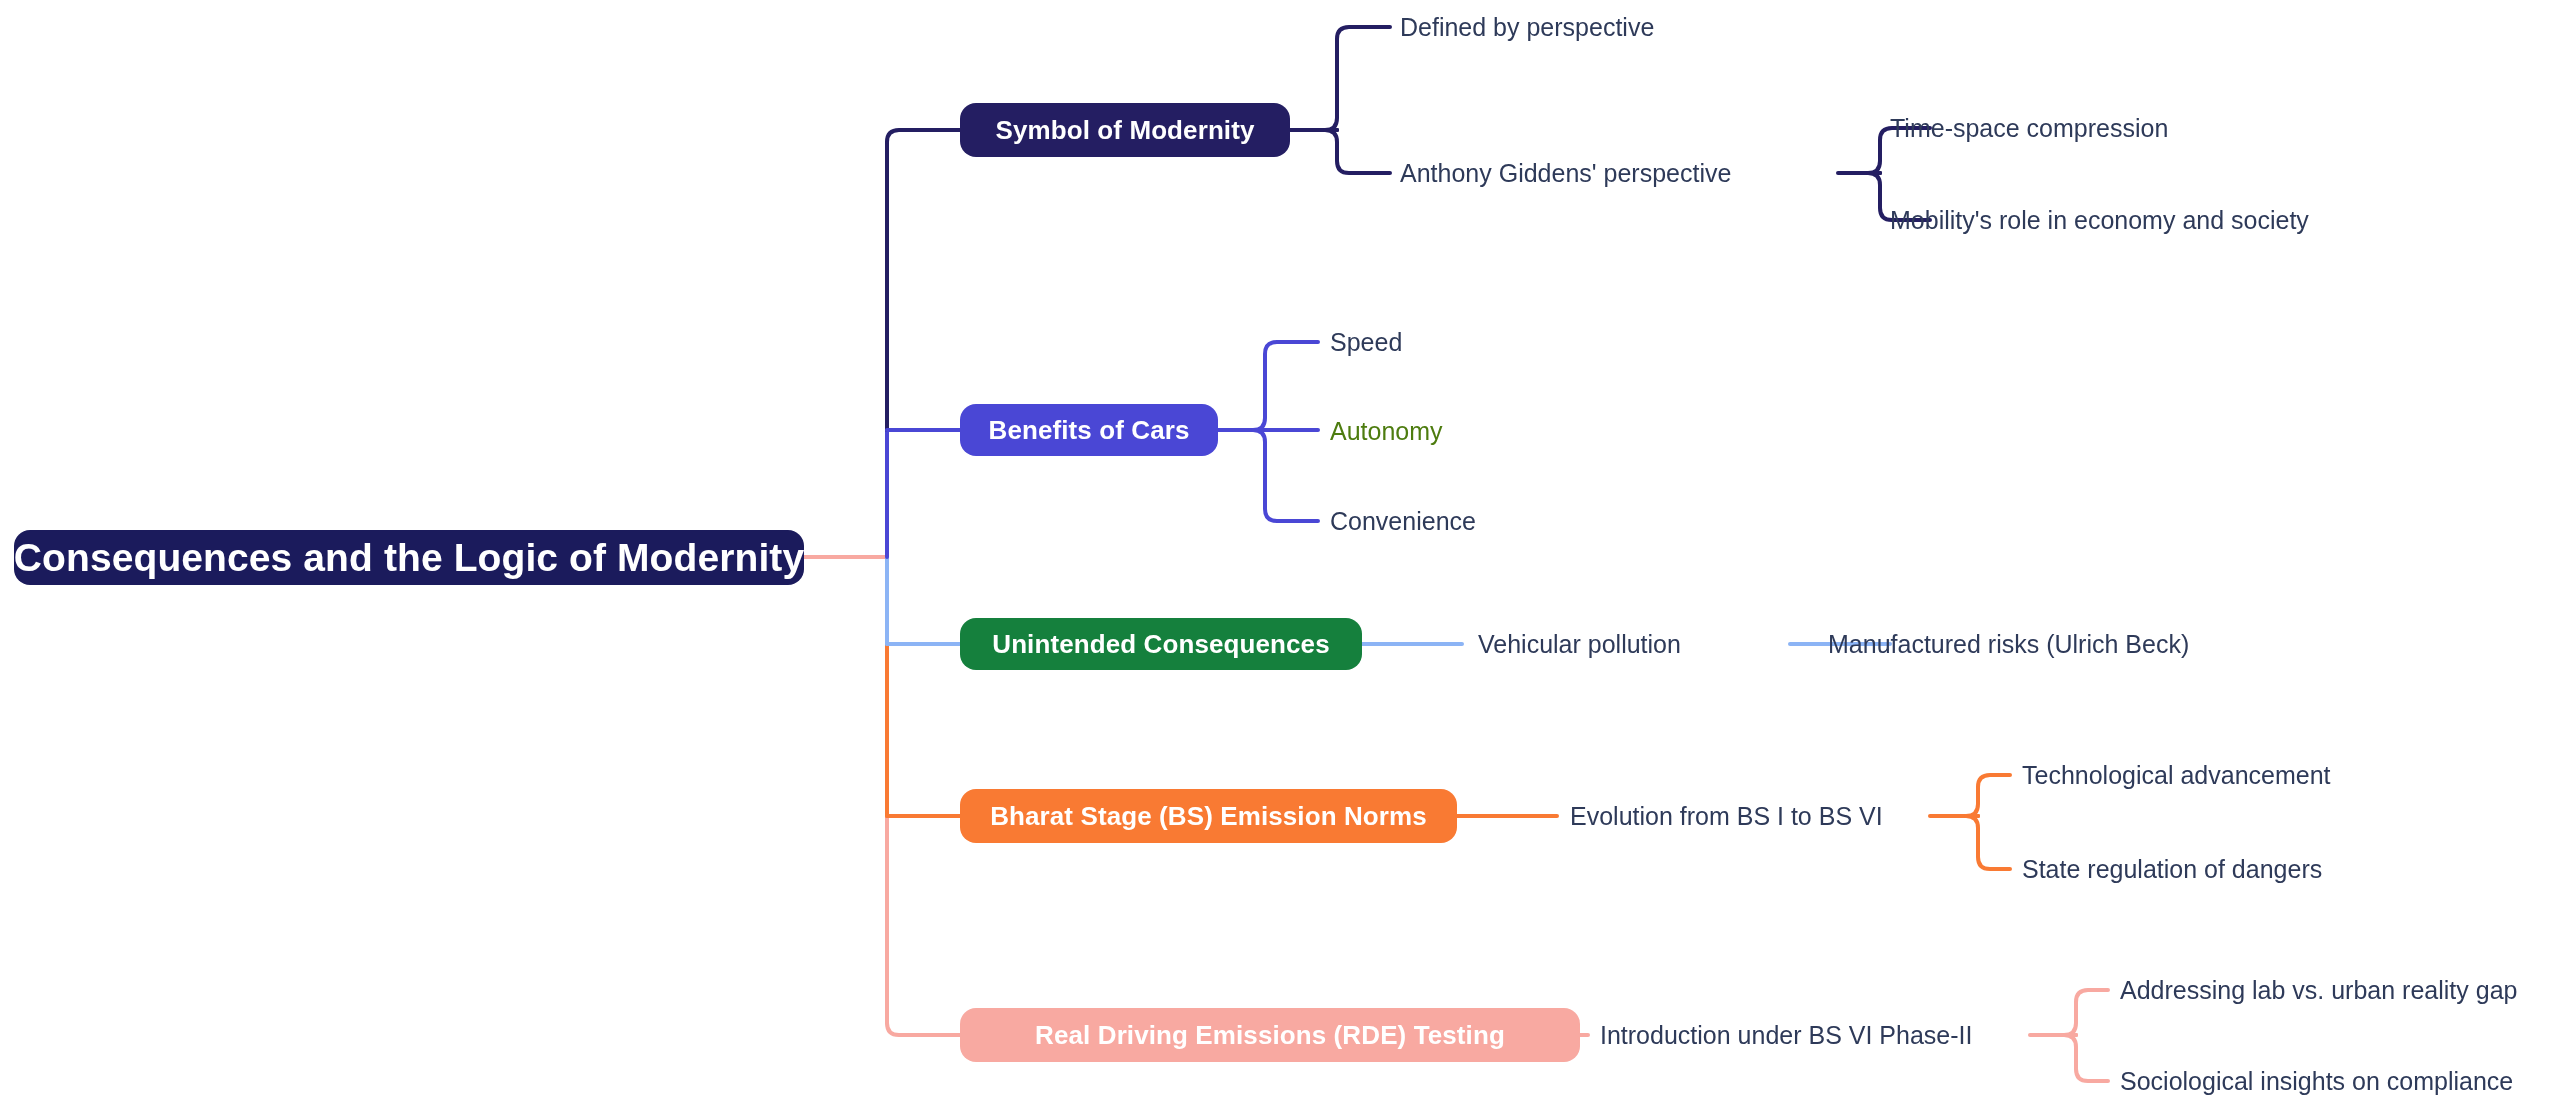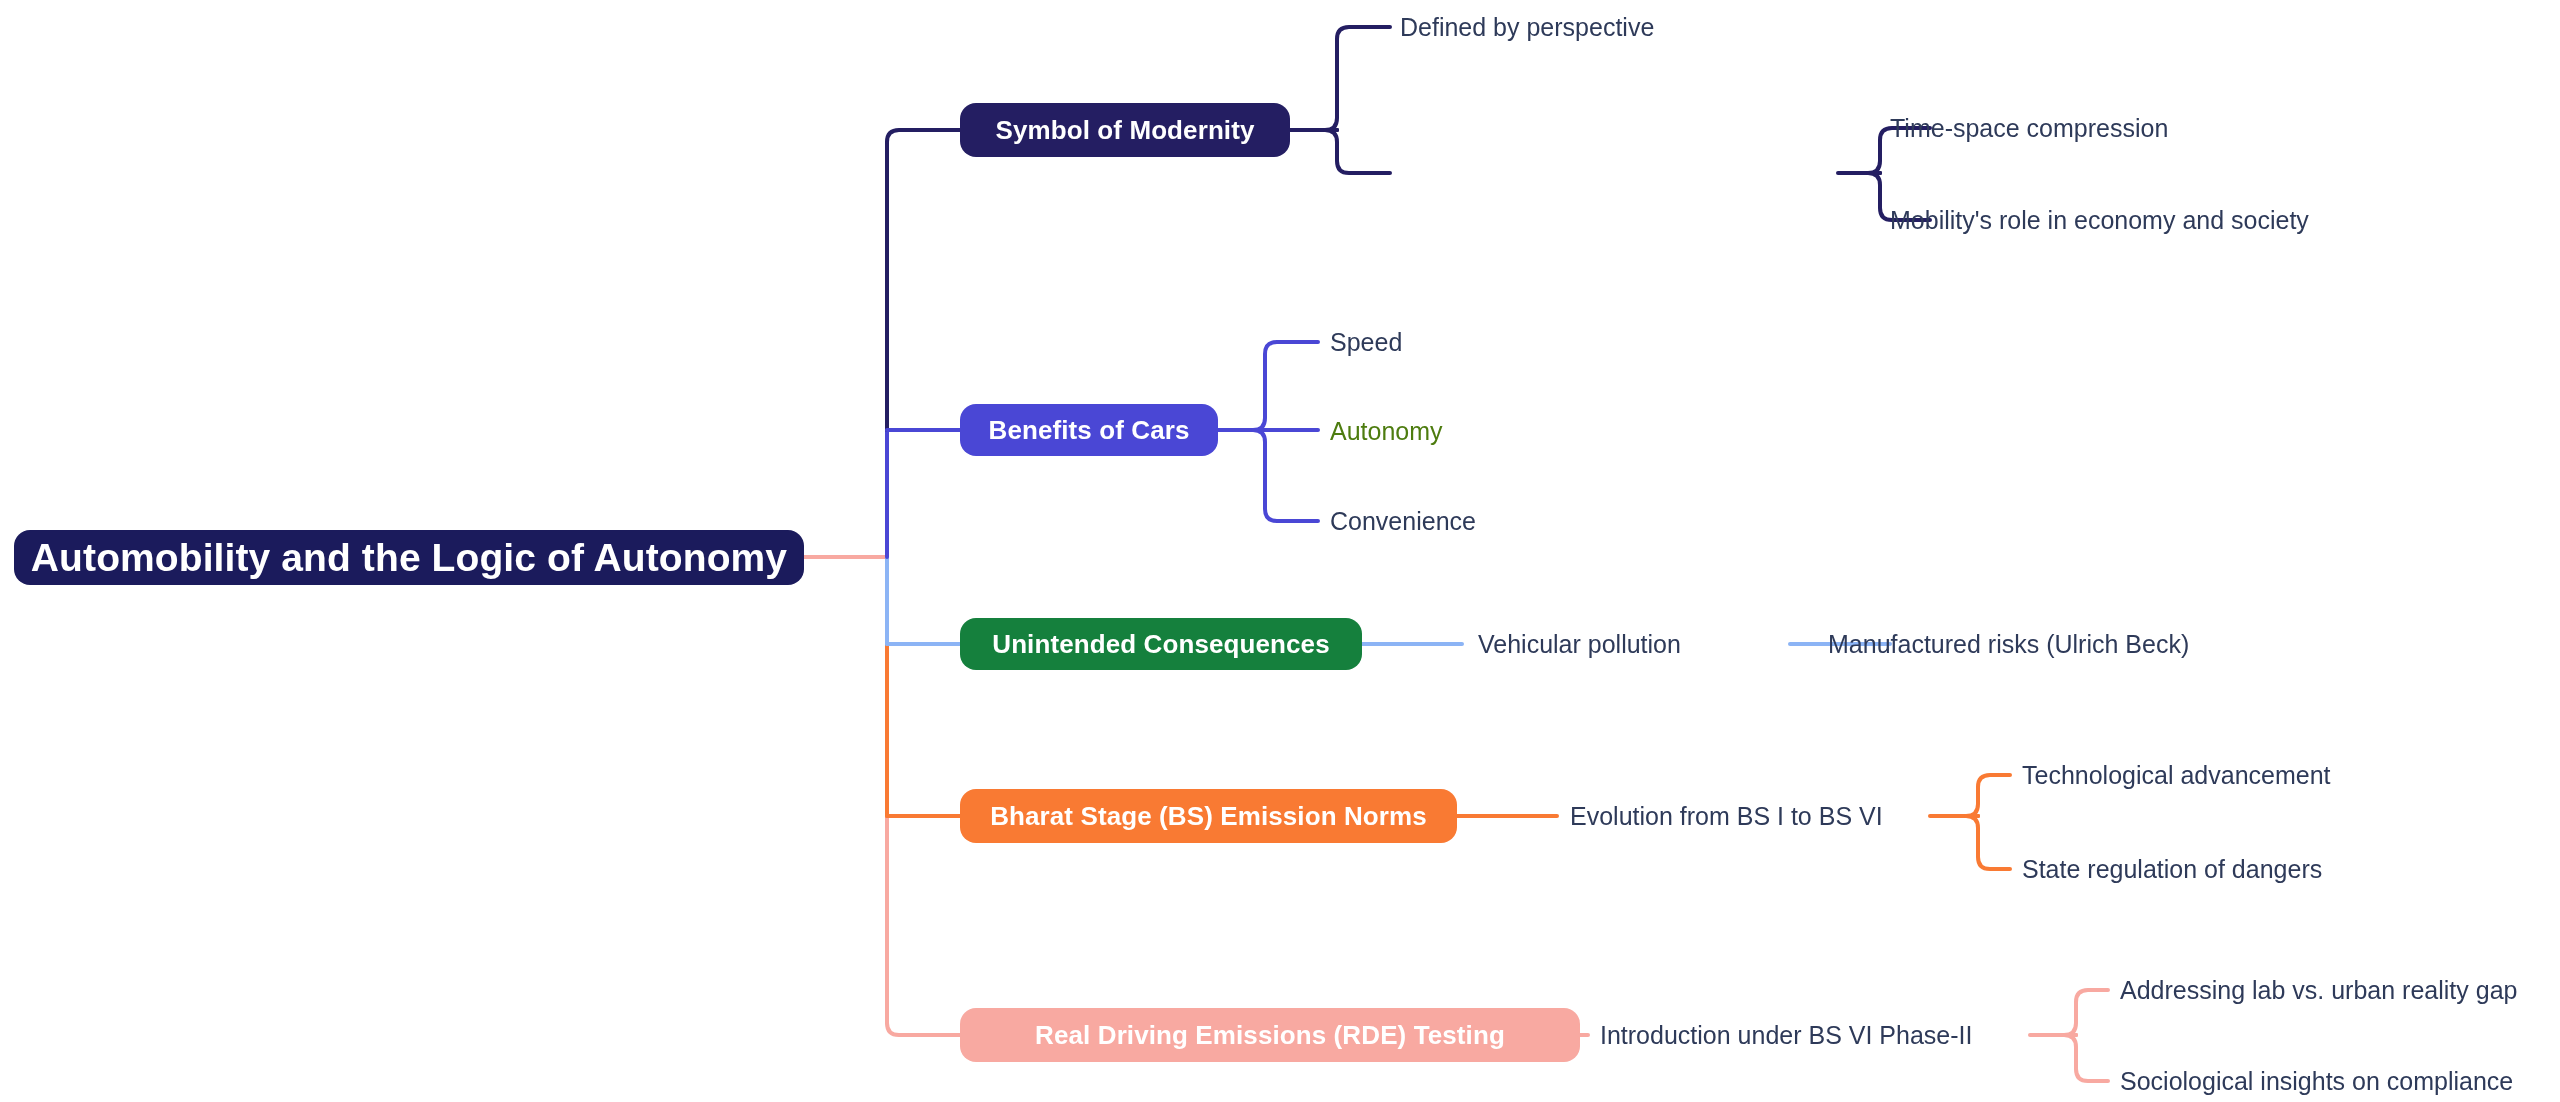--- a/index.html
+++ b/index.html
@@ -89,28 +89,31 @@
       <path d="M1930 816 H1978" stroke="#f97a33" stroke-width="4" fill="none" stroke-linecap="round" stroke-linejoin="round"></path>
       <path d="M1978 816 H1966 Q1978 816 1978 804 V787 Q1978 775 1990 775 H2010" stroke="#f97a33" stroke-width="4" fill="none" stroke-linecap="round" stroke-linejoin="round"></path>
       <path d="M1978 816 H1966 Q1978 816 1978 828 V857 Q1978 869 1990 869 H2010" stroke="#f97a33" stroke-width="4" fill="none" stroke-linecap="round" stroke-linejoin="round"></path>
       <path d="M1488 1035 H1588" stroke="#f8a9a1" stroke-width="4" fill="none" stroke-linecap="round" stroke-linejoin="round"></path>
       <path d="M2030 1035 H2076" stroke="#f8a9a1" stroke-width="4" fill="none" stroke-linecap="round" stroke-linejoin="round"></path>
       <path d="M2076 1035 H2064 Q2076 1035 2076 1023 V1002 Q2076 990 2088 990 H2108" stroke="#f8a9a1" stroke-width="4" fill="none" stroke-linecap="round" stroke-linejoin="round"></path>
       <path d="M2076 1035 H2064 Q2076 1035 2076 1047 V1069 Q2076 1081 2088 1081 H2108" stroke="#f8a9a1" stroke-width="4" fill="none" stroke-linecap="round" stroke-linejoin="round"></path>
     </svg>
 
   <div class="node pill root" style="left: 14px; top: 530px; width: 790px; height: 55px; background: rgb(27, 27, 92); color: rgb(255, 255, 255);">
-    <span>Automobility and the Logic of Autonomy</span>
+    <span>Consequences and the Logic of Modernity</span>
   </div>
 
   <div class="node pill lvl1" style="left: 960px; top: 103px; width: 330px; height: 54px; background: rgb(36, 30, 98);">
     <span>Symbol of Modernity</span>
   </div>
   <div class="node leaf" style="left: 1400px; top: 9px; width: 420px; height: 36px; color: rgb(46, 58, 89);">
     <span>Defined by perspective</span>
+  </div>
+  <div class="node leaf" style="left: 1400px; top: 155px; width: 430px; height: 36px; color: rgb(46, 58, 89);">
+    <span>Anthony Giddens' perspective</span>
   </div>
   <div class="node leaf" style="left: 1890px; top: 110px; width: 420px; height: 36px; color: rgb(46, 58, 89);">
     <span>Time-space compression</span>
   </div>
   <div class="node leaf" style="left: 1890px; top: 202px; width: 560px; height: 36px; color: rgb(46, 58, 89);">
     <span>Mobility's role in economy and society</span>
   </div>
 
   <div class="node pill lvl1" style="left: 960px; top: 404px; width: 258px; height: 52px; background: rgb(74, 71, 213);">
     <span>Benefits of Cars</span>

